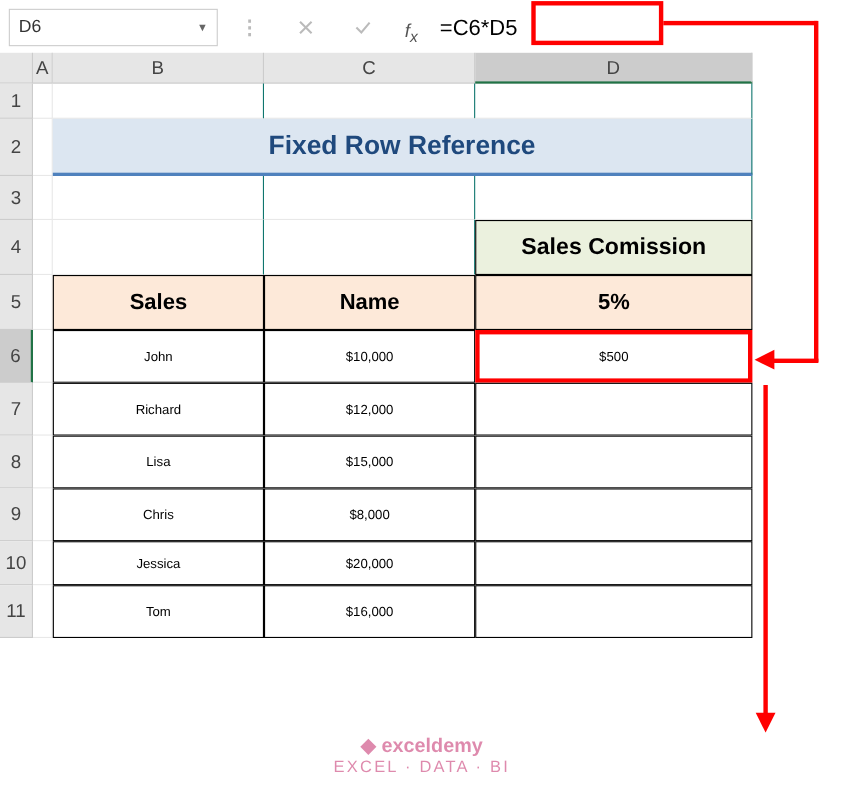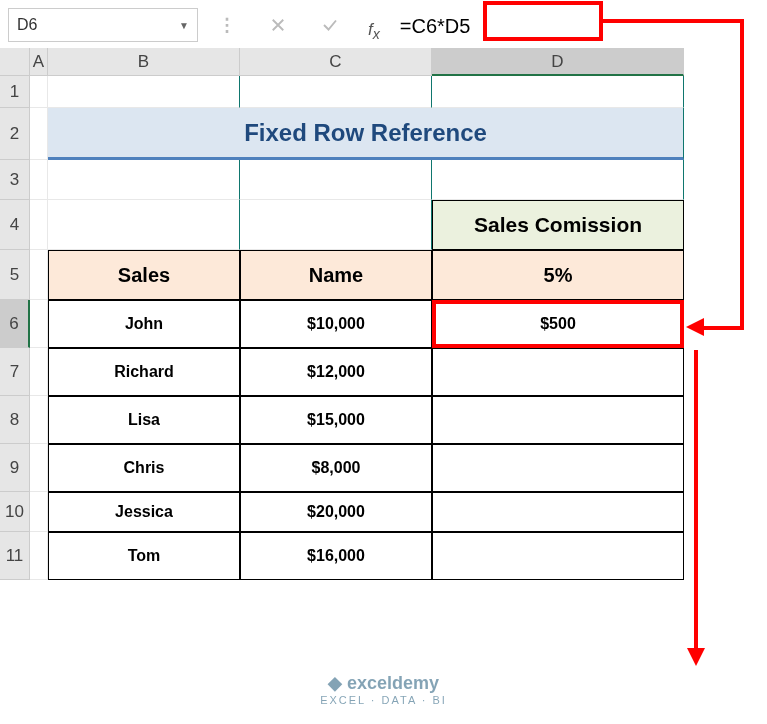--- a/index.html
+++ b/index.html
@@ -129,23 +129,22 @@
     font-weight: bold;
   }
   .hdr-pink {
     background: #fde9d9;
     border: 1px solid #000 !important;
     font-size: 20px;
     font-weight: bold;
   }
   .body-cell {
     border: 1px solid #000 !important;
-    font-size: 16px;
+    font-size: 12px;
     background: #fff;
-    font-weight: bold;
   }
   .arrow-line-v {
     position: absolute;
     width: 4px;
     background: #ff0000;
   }
   .arrow-line-h {
     position: absolute;
     height: 4px;
     background: #ff0000;
@@ -165,21 +164,21 @@
     border-top: 18px solid #ff0000;
   }
   .active-cell {
     border: 4px solid #ff0000 !important;
   }
   .watermark {
     position: absolute;
     bottom: 18px;
     left: 50%;
     transform: translateX(-50%);
-    color: #0c4a6e;
+    color: #be185d;
     font-size: 14px;
     text-align: center;
     opacity: 0.5;
   }
   .watermark .logo { font-size: 18px; font-weight: bold; }
 </style>
 </head>
 <body>
 
 <div class="formula-bar">
@@ -304,14 +303,14 @@
 <div class="arrow-line-h" style="left:603px; top:19px; width:140px;"></div>
 <div class="arrow-line-v" style="left:740px; top:19px; height:310px;"></div>
 <div class="arrow-line-h" style="left:702px; top:326px; width:42px;"></div>
 <div class="arrow-head arrow-left" style="left:686px; top:318px;"></div>
 
 <div class="arrow-line-v" style="left:694px; top:350px; height:300px;"></div>
 <div class="arrow-head arrow-down" style="left:687px; top:648px;"></div>
 
 <div class="watermark">
   <div class="logo">◆ <span>exceldemy</span></div>
-  <div style="font-size:11px; letter-spacing:2px;">EXCEL · DATA · BI</div>
+  <div style="font-size:15px; letter-spacing:2px;">EXCEL · DATA · BI</div>
 </div>
 
 </body></html>

